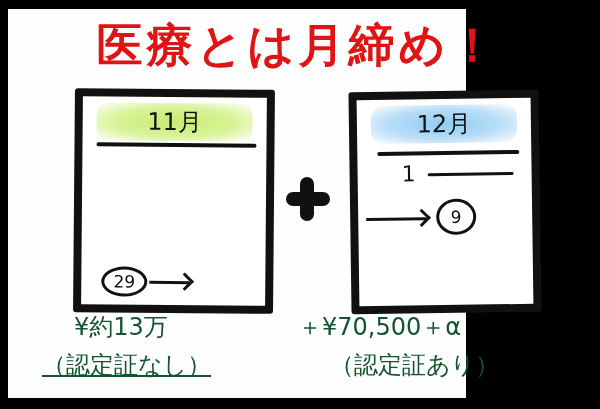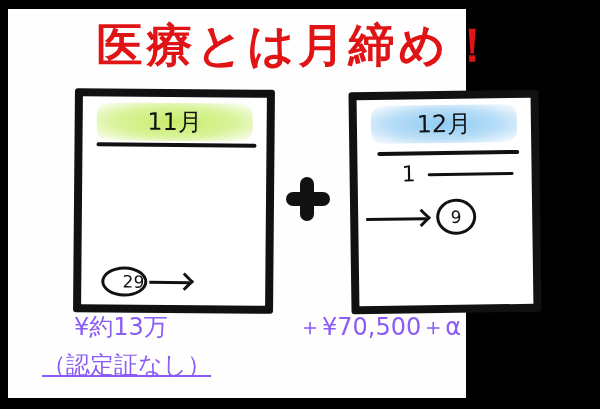--- a/index.html
+++ b/index.html
@@ -17,32 +17,32 @@
   .month-blue { background:radial-gradient(ellipse at center, #8fcbf3 0%, #b9def7 55%, rgba(255,255,255,0) 100%); }
   .rule { position:absolute; height:4px; background:#111; border-radius:2px; }
   .circle { position:absolute; border:3px solid #111; border-radius:50%; text-align:center;
             font-size:17px; color:#111; box-sizing:border-box; }
   .arrow { position:absolute; height:3px; background:#111; }
   .arrow::after { content:""; position:absolute; right:-2px; top:-6px; width:10px; height:10px;
                   border-top:3px solid #111; border-right:3px solid #111; transform:rotate(45deg); }
   .plus { position:absolute; left:278px; top:168px; width:44px; height:44px; }
   .plus .h { position:absolute; left:0; top:15px; width:44px; height:14px; background:#111; border-radius:7px; }
   .plus .v { position:absolute; left:14px; top:0; width:14px; height:44px; background:#111; border-radius:7px; }
-  .caption { position:absolute; color:#8b5cf6; font-size:24px; white-space:nowrap; }
+  .caption { position:absolute; color:#14532d; font-size:24px; white-space:nowrap; }
 </style>
 </head>
 <body>
 
 <div class="panel">
   <div class="title">医療とは月締め！</div>
 
   <div class="cal cal-left">
     <div class="month month-green">11月</div>
     <div class="rule" style="left:14px; right:10px; top:46px;"></div>
-    <div class="circle" style="left:20px; top:170px; width:46px; height:30px; line-height:24px;text-align:right;">
+    <div class="circle" style="left:20px; top:170px; width:46px; height:30px; line-height:24px;">
       <span>29</span>
     </div>
     <div class="arrow" style="left:68px; top:184px; width:40px;"></div>
   </div>
 
   <div class="plus">
     <div class="h"></div>
       <div class="v"></div>
   </div>
 
@@ -53,13 +53,14 @@
     <div class="rule" style="left:70px; right:18px; top:74px; height:3px;"></div>
     <div class="arrow" style="left:8px; top:118px; width:60px;"></div>
     <div class="circle" style="left:78px; top:100px; width:40px; height:36px; line-height:30px;">
       <span>9</span>
     </div>
   </div>
 
   <div class="caption" style="left:66px; top:302px;">¥約13万</div>
   <div class="caption" style="left:34px; top:340px;text-decoration:underline;">（認定証なし）</div>
   <div class="caption" style="left:290px; top:302px;">＋¥70,500＋α</div>
+  <div class="caption" style="left:322px; top:340px;">（認定証あり）</div>
 </div>
 
 </body></html>

